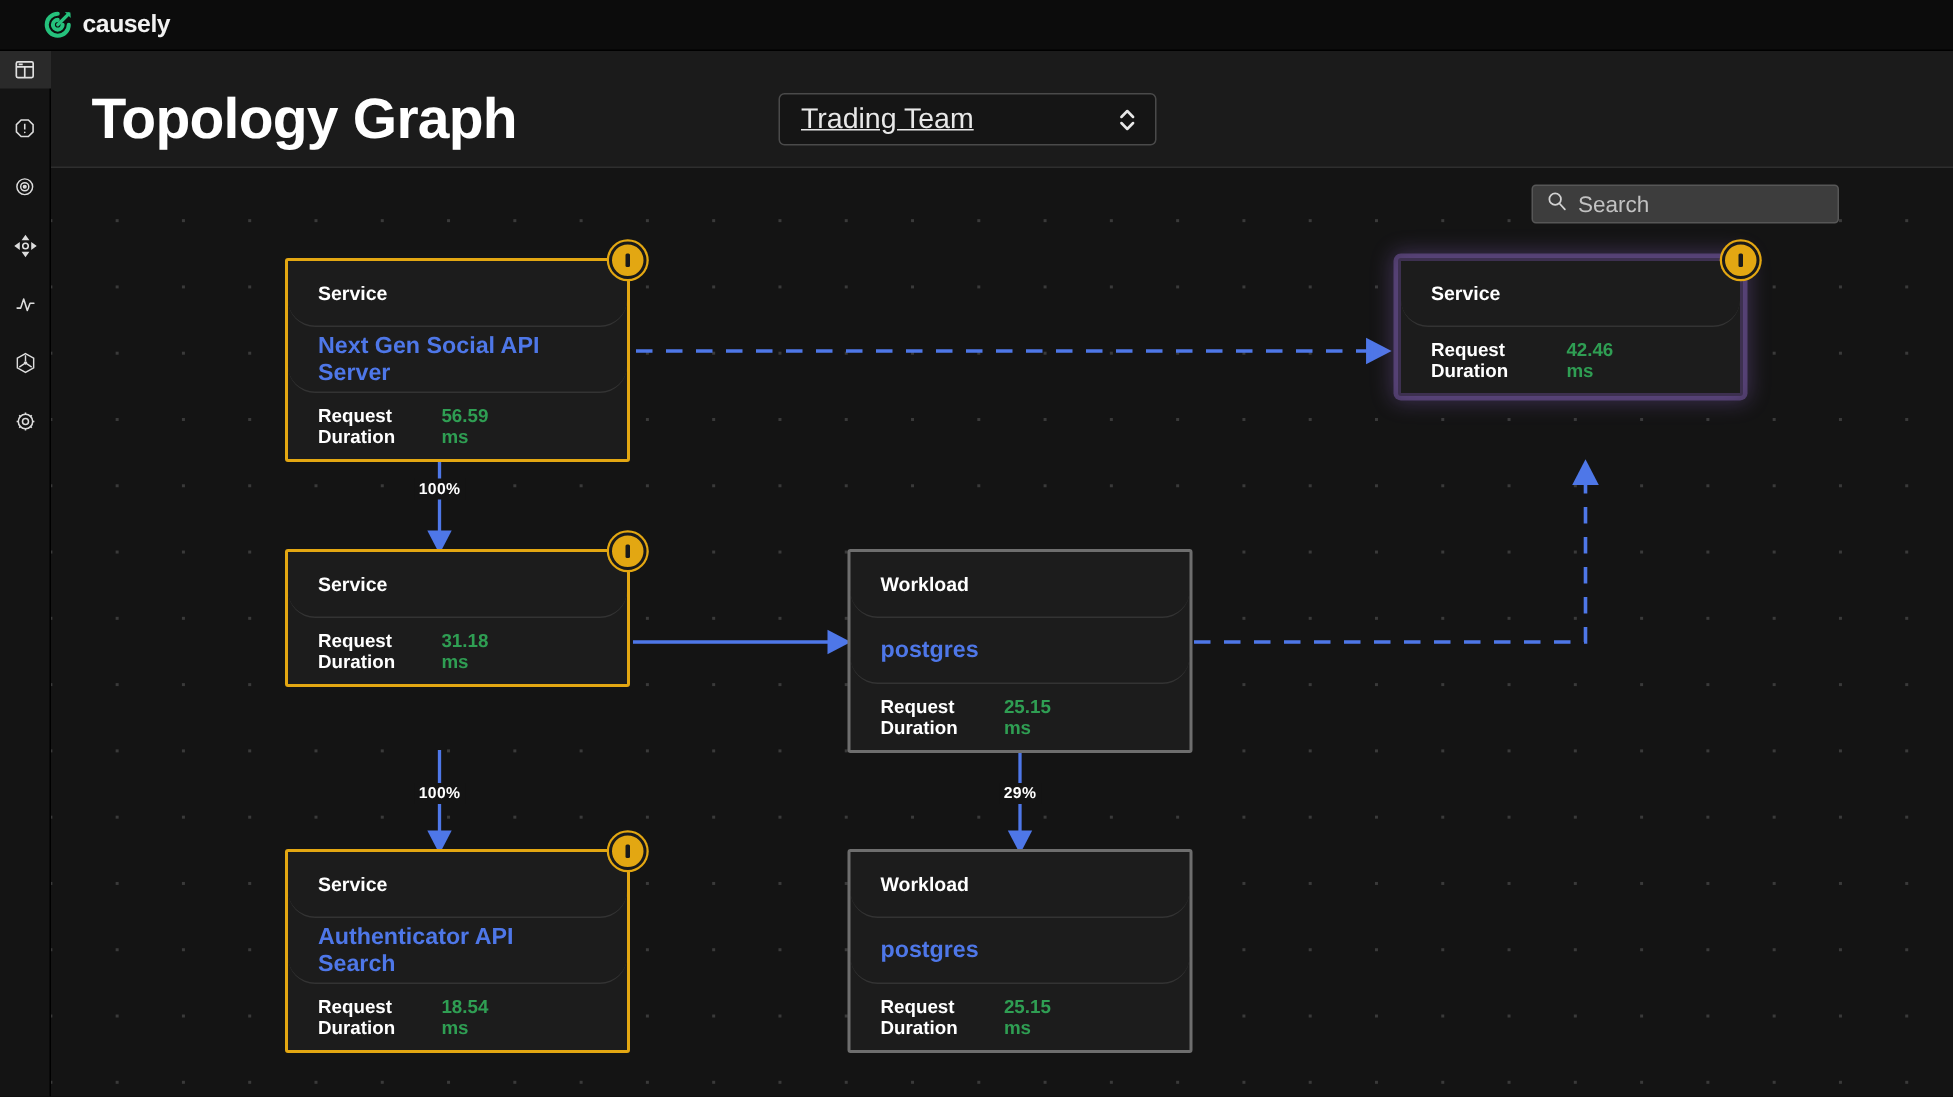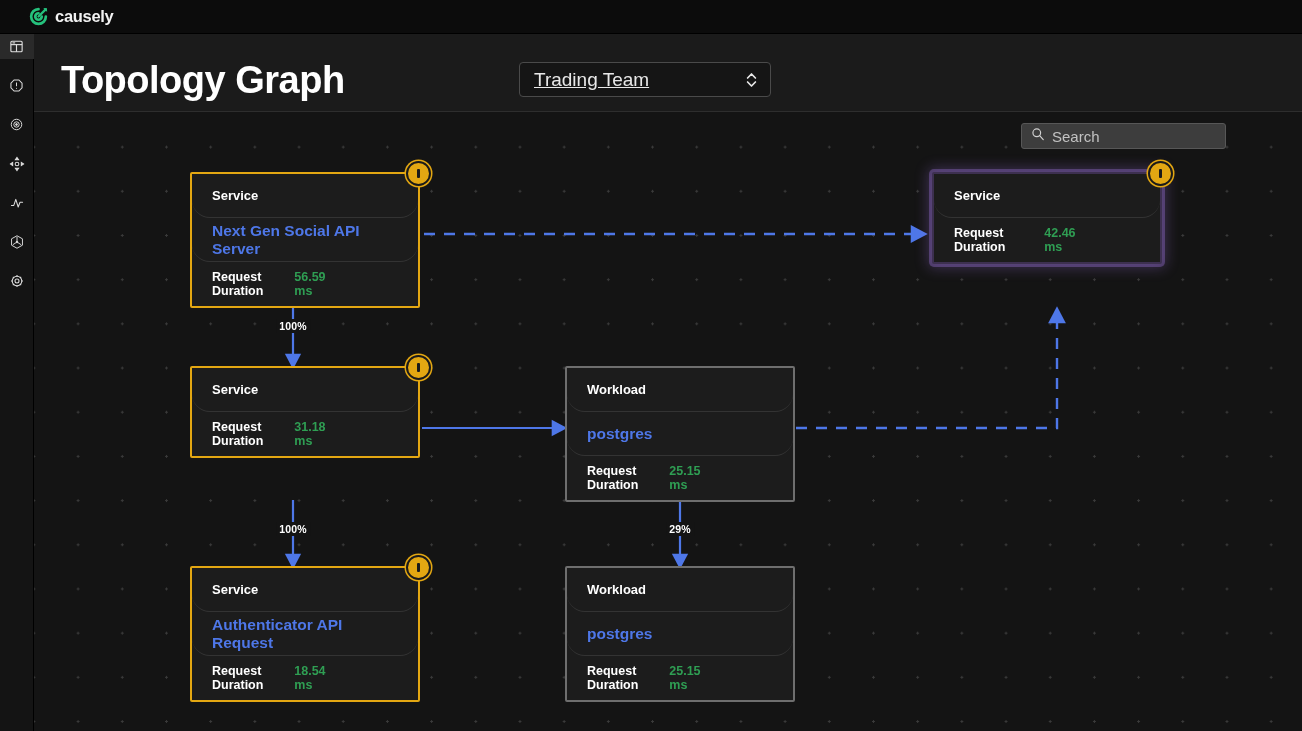--- a/index.html
+++ b/index.html
@@ -307,21 +307,21 @@
     </div>
 
     <div class="node warn" style="left:156px; top:454px;">
       <div class="badge">
           <span class="badge-mark"></span>
         </div>
       <div class="node-row">
         <span class="node-type">Service</span>
       </div>
       <div class="node-row">
-        <span class="node-name">Authenticator API Request</span>
+        <span class="node-name">Authenticator API Search</span>
       </div>
       <div class="node-row">
         <span class="metric-label">Request Duration</span>
         <span class="metric-value">18.54 ms</span>
       </div>
     </div>
 
     <div class="node" style="left:531px; top:454px;">
       <div class="node-row">
         <span class="node-type">Workload</span>

